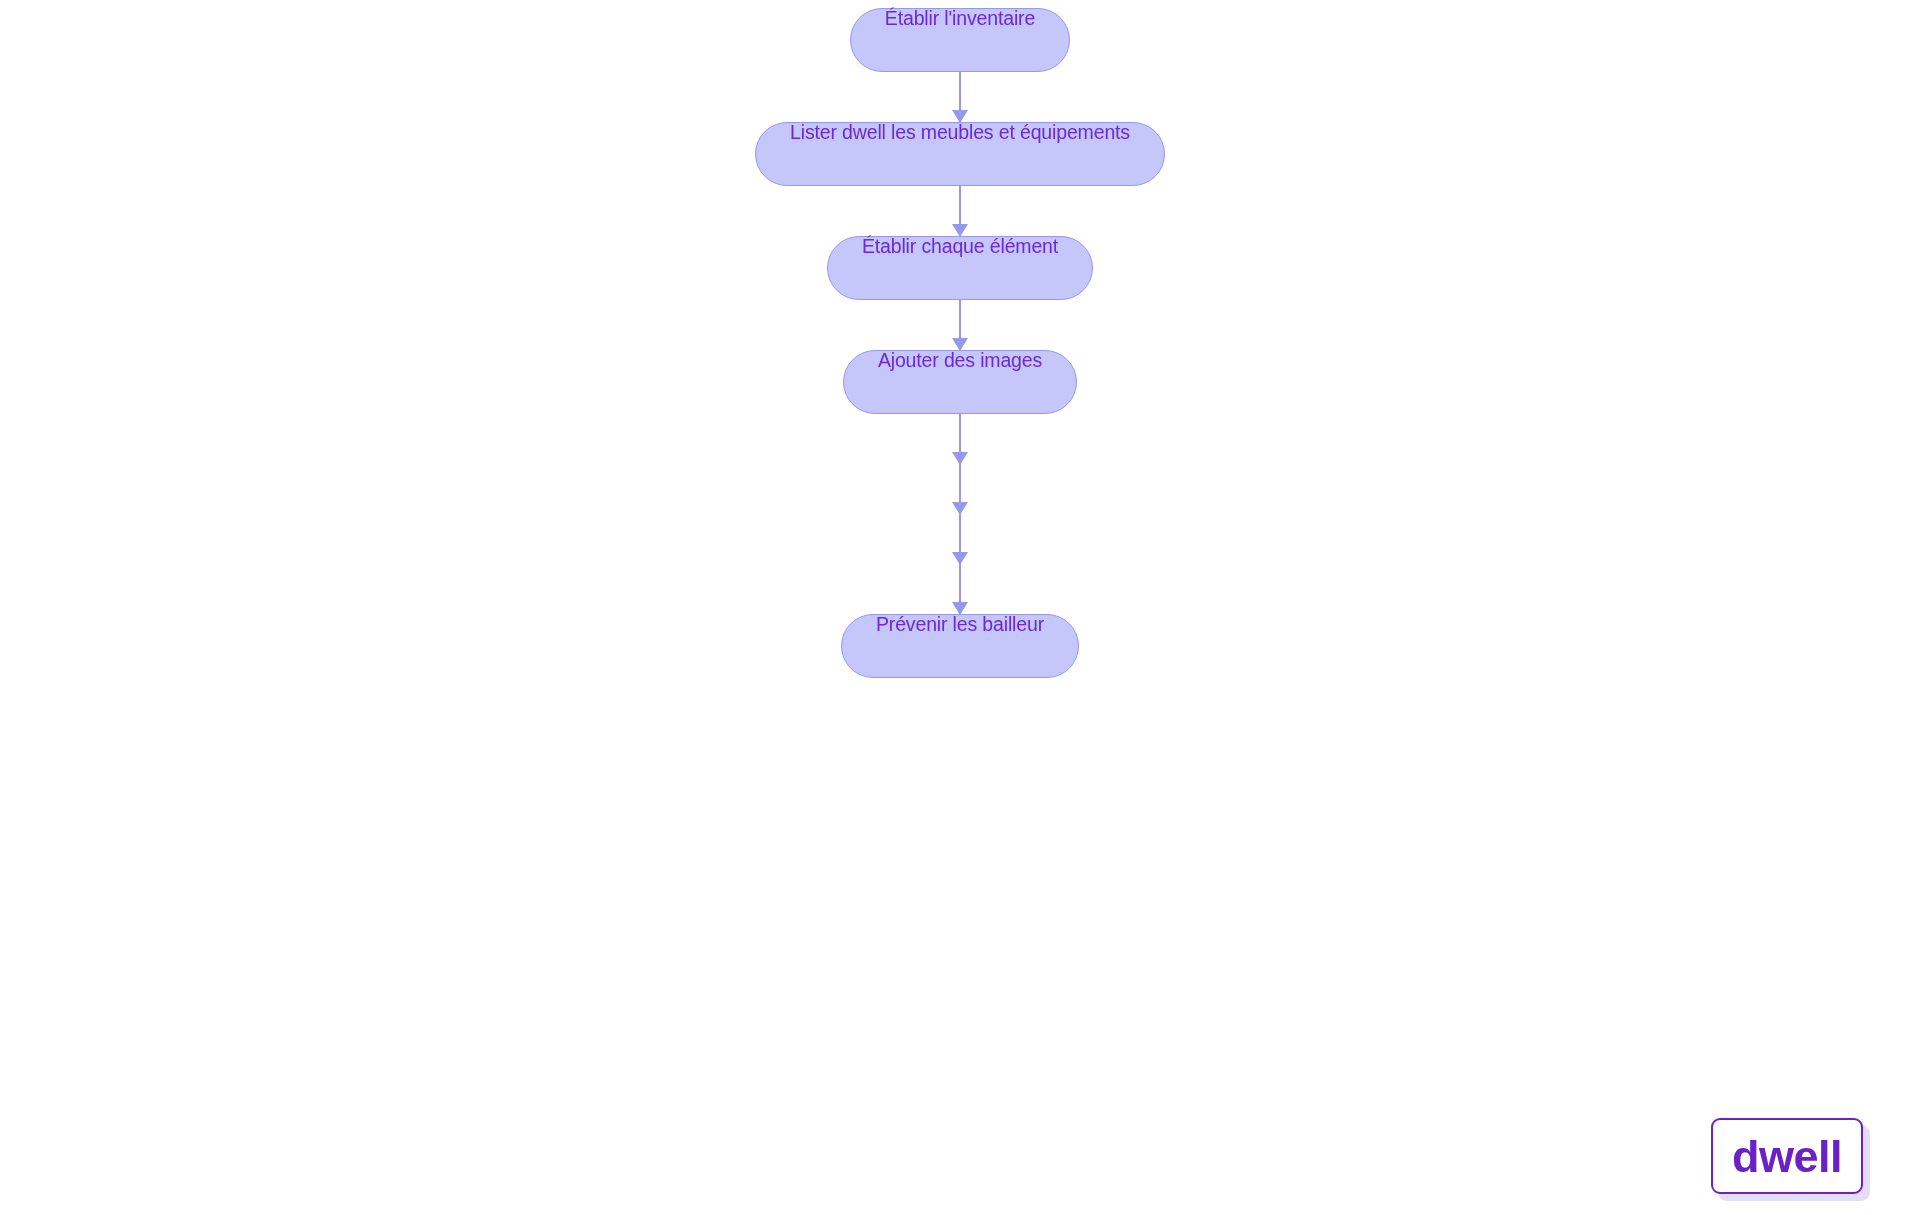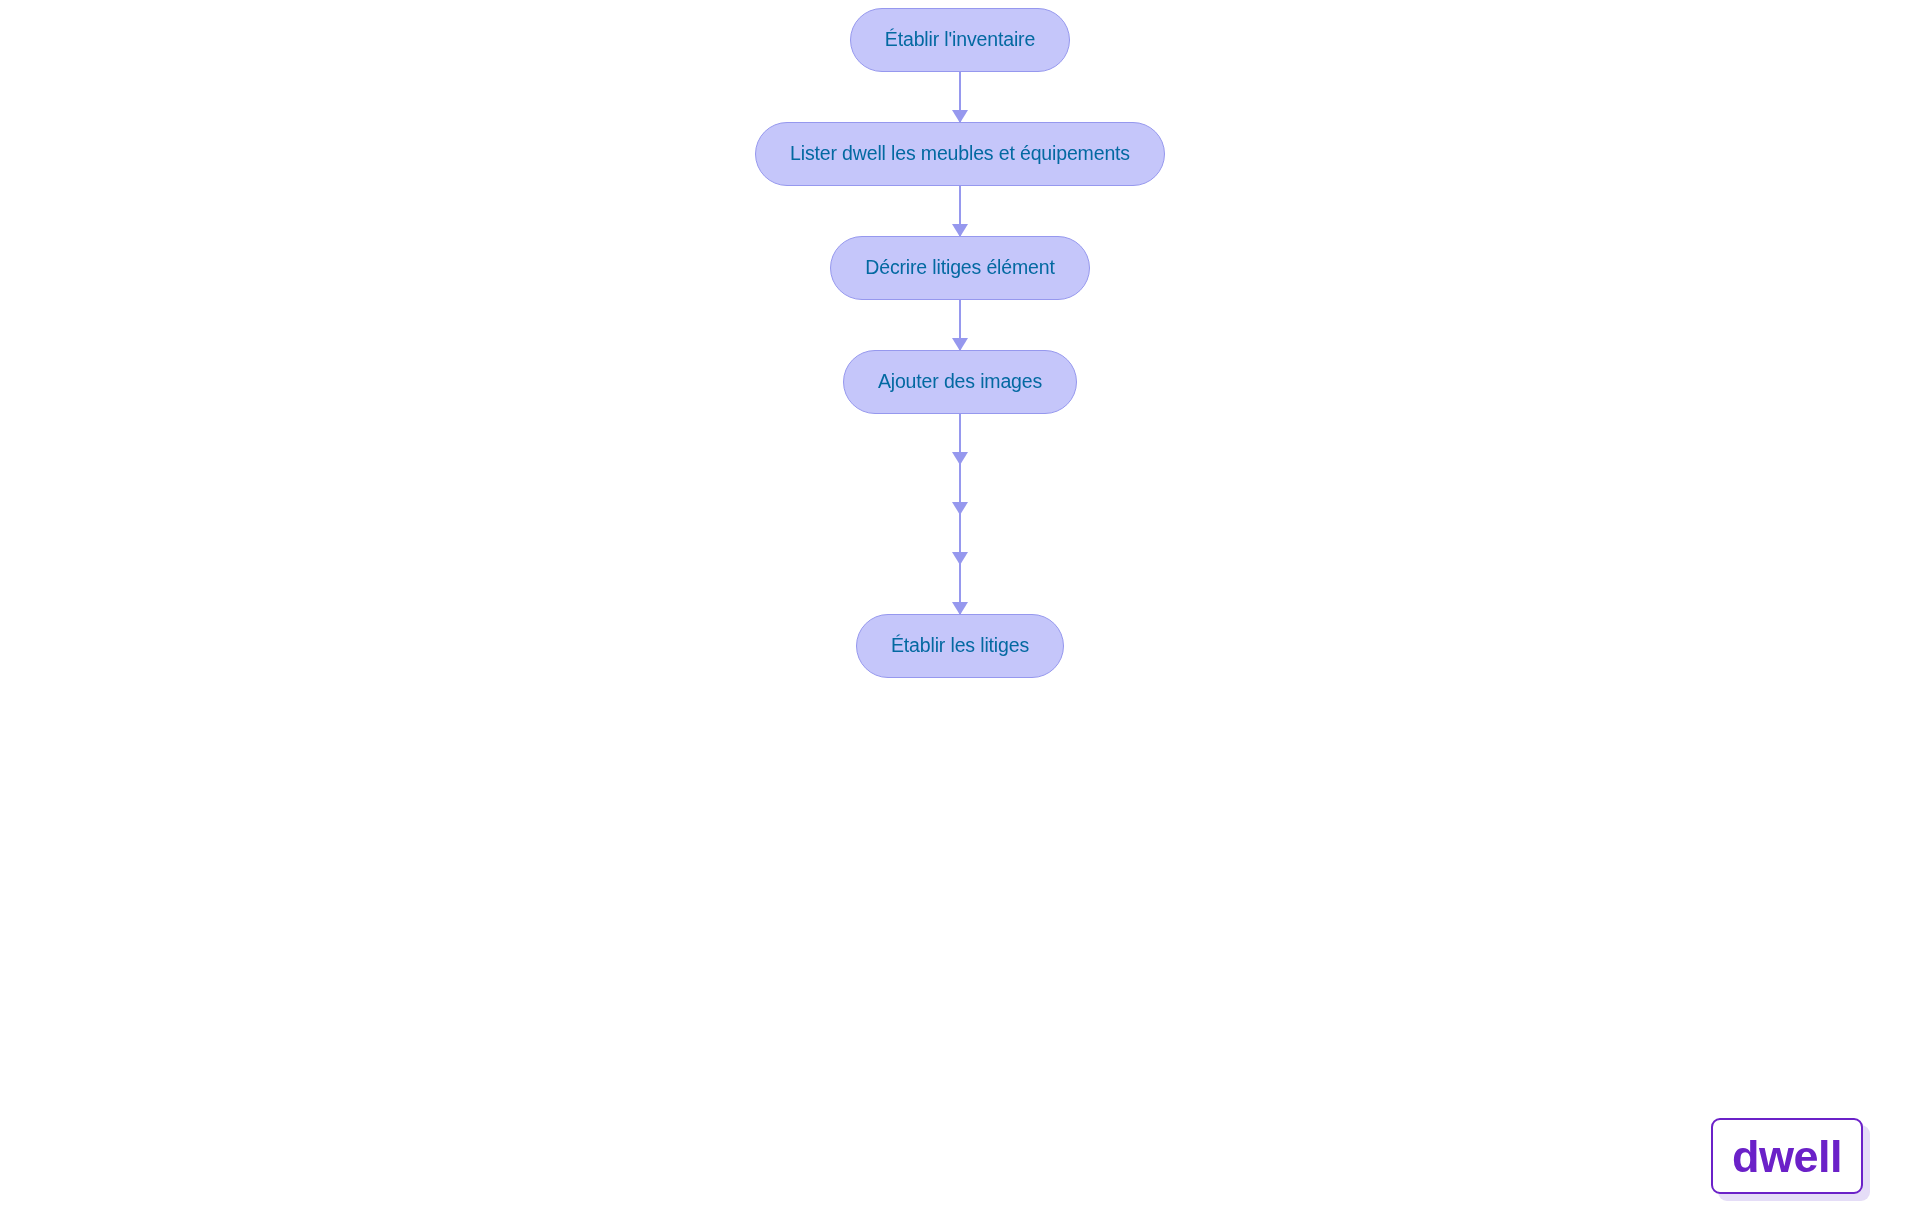--- a/index.html
+++ b/index.html
@@ -29,29 +29,29 @@
     top: 0;
     width: 1920px;
     display: flex;
     flex-direction: column;
     align-items: center;
   }
 
   .node {
     position: relative;
     display: flex;
-    align-items: center;
+    align-items: flex-start;
     justify-content: center;
     box-sizing: border-box;
     height: 64px;
     padding: 0 34px;
     border-radius: 32px;
     background: #c5c6fa;
     border: 1.3px solid #9698ee;
-    color: #0369a1;
+    color: #6d28d9;
     font-size: 19.5px;
     font-weight: 400;
     letter-spacing: -0.15px;
     white-space: nowrap;
     line-height: 1;
   }
 
   .node-label {
     display: block;
     pointer-events: none;
@@ -124,21 +124,21 @@
     <div class="node">
       <span class="node-label">Lister dwell les meubles et équipements</span>
     </div>
 
     <div class="connector" style="height:50px">
       <div class="stem"></div>
       <div class="head"></div>
     </div>
 
     <div class="node">
-      <span class="node-label">Décrire litiges élément</span>
+      <span class="node-label">Établir chaque élément</span>
     </div>
 
     <div class="connector" style="height:50px">
       <div class="stem"></div>
       <div class="head"></div>
     </div>
 
     <div class="node">
       <span class="node-label">Ajouter des images</span>
     </div>
@@ -160,21 +160,21 @@
       <div class="head"></div>
     </div>
 
 
     <div class="connector" style="height:50px">
       <div class="stem"></div>
       <div class="head"></div>
     </div>
 
     <div class="node">
-      <span class="node-label">Établir les litiges</span>
+      <span class="node-label">Prévenir les bailleur</span>
     </div>
 
   </div>
 
   <div id="brand-badge">
     <span class="brand-text">dwell</span>
   </div>
 
 </div>
 

